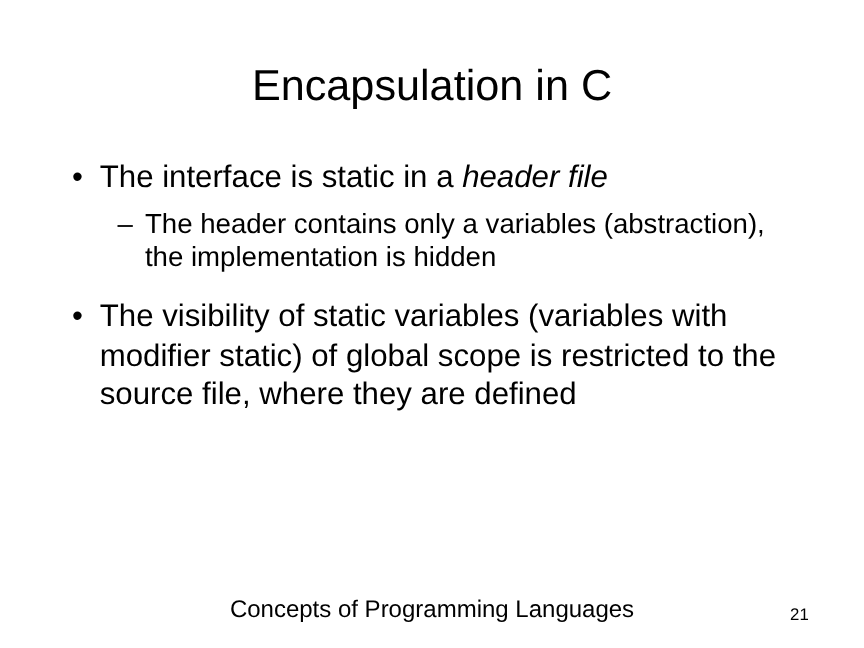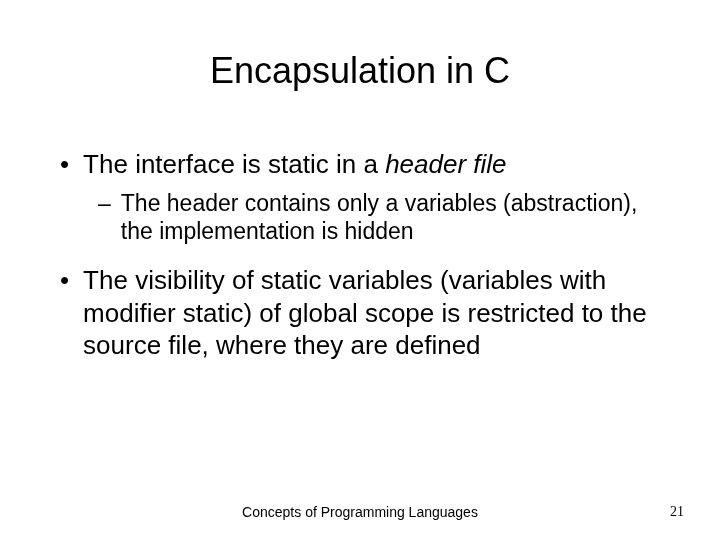--- a/index.html
+++ b/index.html
@@ -8,21 +8,21 @@
       height: 540px;
       font-family: Arial, Helvetica, sans-serif;
       background: #fff;
       color: #000;
       position: relative;
       padding: 50px 50px 30px 50px;
     }
     .title {
       font-size: 36px;
       text-align: center;
-      margin-bottom: 56px;
+      margin-bottom: 39px;
       font-weight: normal;
     }
     .bullet-list {
       list-style: none;
       padding-left: 10px;
     }
     .bullet-item {
       font-size: 26px;
       line-height: 1.25;
       margin-bottom: 8px;
@@ -46,29 +46,28 @@
     .sub-dash {
       margin-right: 10px;
       flex-shrink: 0;
     }
     .footer {
       position: absolute;
       bottom: 20px;
       width: 620px;
       display: flex;
       justify-content: center;
-      font-size: 14px;
+      font-size: 20px;
       text-align: right;
     }
     .page-num {
       position: absolute;
       bottom: 20px;
-      right: 36px;
+      right: 46px;
       font-size: 14px;
-      font-family: Liberation Serif, serif;
     }
   </style>
 </head>
 <body>
 
 <h1 class="title">Encapsulation in C</h1>
 
 <ul class="bullet-list">
   <li class="bullet-item">
     <span class="bullet-dot">•</span>

